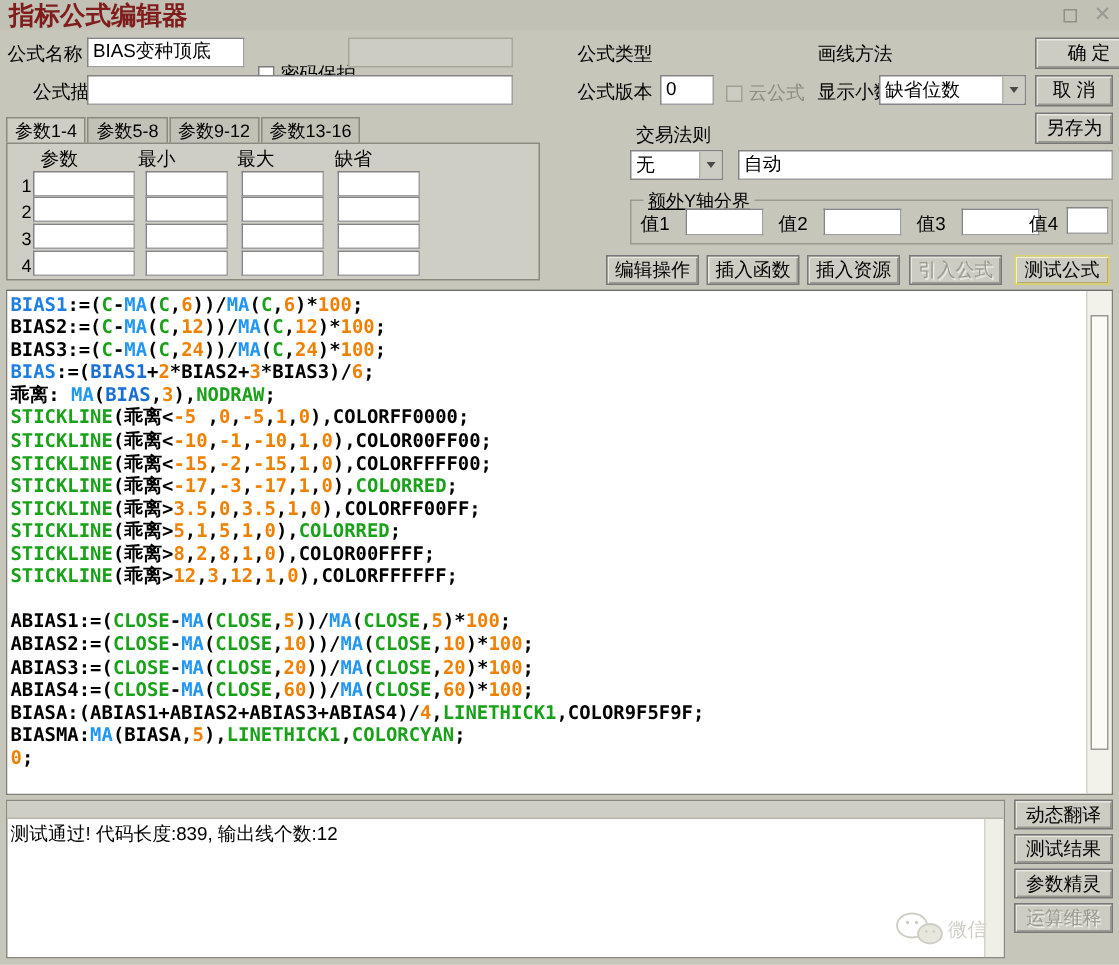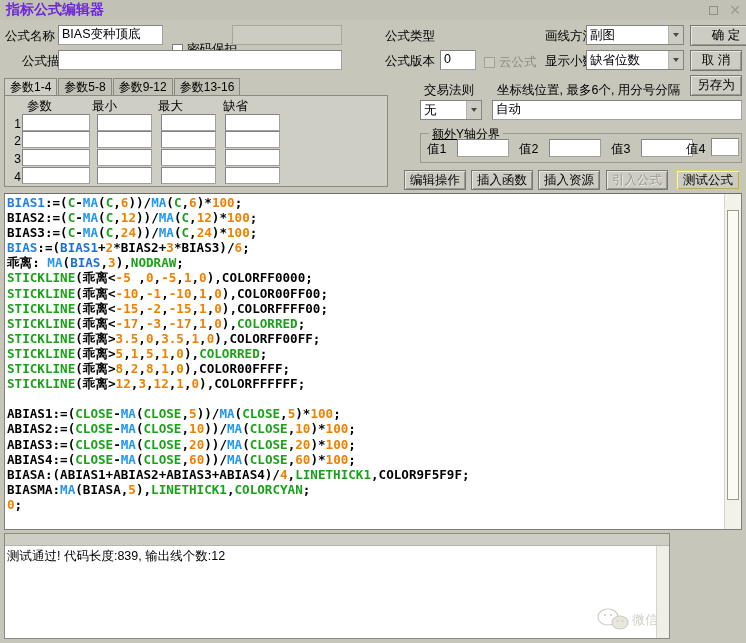--- a/index.html
+++ b/index.html
@@ -14,21 +14,21 @@
   }
   .window { position:absolute; inset:0; background:#c7c6bb; }
 
   
   .titlebar{
     position:absolute; left:0; top:0; width:746px; height:20px;
     background:#c2c1b6;
     display:flex; align-items:center;
   }
   .titlebar .title{
-    font-size:14px; font-weight:bold; color:#6d28d9; padding-left:6px;
+    font-size:17px; font-weight:bold; color:#7f1d1d; padding-left:6px;
     letter-spacing:0px;
   }
   .titlebar .spacer{ flex:1; }
   .winbtn{
     width:22px; height:20px; display:flex; align-items:center; justify-content:center;
     color:#8d8d85;
   }
   .winbtn .sq{ width:9px;height:9px;border:1.5px solid #8f8f88; }
   .winbtn .x{ font-size:14px; line-height:1; color:#9a9a92; font-family:"DejaVu Sans", sans-serif;}
 
@@ -73,21 +73,21 @@
   
   .tabstrip{ position:absolute; left:4px; top:78px; width:348px; height:18px; display:flex; }
   .tab{
     height:18px; padding:0 5px;
     background:#c2c1b6; border:1px solid #8b8a82; border-bottom:none;
     font-size:12px; display:flex;align-items:center; margin-right:1px;
     color:#000;
   }
   .tab.active{ background:#cfcec4; border-bottom:1px solid #cfcec4; position:relative; top:0; }
   .paramPanel{
-    position:absolute; left:4px; top:95px; width:384px; height:92px;
+    position:absolute; left:4px; top:95px; width:356px; height:92px;
     background:#cfcec4; border:1px solid #8b8a82;text-decoration:underline;
   }
   .phead{ position:absolute; top:2px; font-size:12.5px; }
   .rowno{ position:absolute; font-size:12px; width:12px; text-align:right; }
 
   
   .group{
     position:absolute; border:1px solid #9b9a91;
   }
   .group > .glegend{
@@ -175,44 +175,39 @@
   <div style="position:absolute;left:5px;top:28px;" class="lbl">公式名称</div>
   <div class="tbox" style="position:absolute;left:58px;top:25px;width:105px;height:20px;">BIAS变种顶底</div>
   <div class="chk" style="position:absolute;left:172px;top:41px;">
     <span class="box"></span>
     <span class="lbl">密码保护</span>
   </div>
   <div class="tbox disabled" style="position:absolute;left:232px;top:25px;width:110px;height:20px;"></div>
 
   <div style="position:absolute;left:385px;top:28px;" class="lbl">公式类型</div>
   <div style="position:absolute;left:545px;top:28px;" class="lbl">画线方法</div>
-  <div class="combo" style="position:absolute;left:586px;top:25px;width:98px;height:20px;">
-    <span class="cval">副图</span>
-    <span class="arrow"></span>
-  </div>
   <div class="btn" style="position:absolute;left:690px;top:25px;width:72px;height:21px;">确  定</div>
 
   <div style="position:absolute;left:22px;top:53px;" class="lbl">公式描述</div>
   <div class="tbox" style="position:absolute;left:58px;top:50px;width:284px;height:20px;"></div>
 
   <div style="position:absolute;left:385px;top:53px;" class="lbl">公式版本</div>
   <div class="tbox" style="position:absolute;left:440px;top:50px;width:36px;height:20px;">0</div>
   <div class="chk dis" style="position:absolute;left:484px;top:54px;">
     <span class="box"></span>
     <span class="lbl">云公式</span>
   </div>
   <div style="position:absolute;left:545px;top:53px;" class="lbl">显示小数</div>
   <div class="combo" style="position:absolute;left:586px;top:50px;width:98px;height:20px;">
     <span class="cval">缺省位数</span>
     <span class="arrow"></span>
   </div>
   <div class="btn" style="position:absolute;left:690px;top:50px;width:52px;height:21px;">取  消</div>
 
   <div style="position:absolute;left:424px;top:82px;" class="lbl">交易法则</div>
-  <div style="position:absolute;left:497px;top:82px;" class="lbl">坐标线位置, 最多6个, 用分号分隔</div>
   <div class="combo" style="position:absolute;left:420px;top:100px;width:62px;height:20px;">
     <span class="cval">无</span>
     <span class="arrow"></span>
   </div>
   <div class="tbox" style="position:absolute;left:492px;top:100px;width:250px;height:20px;">自动</div>
   <div class="btn" style="position:absolute;left:690px;top:75px;width:52px;height:21px;">另存为</div>
 
   <div class="group" style="left:420px;top:133px;width:322px;height:30px;">
     <span class="glegend">额外Y轴分界</span>
     <div style="position:absolute;left:6px;top:7px;" class="lbl">值1</div>
@@ -298,20 +293,26 @@
       <div class="vthumb"></div>
     </div>
   </div>
 
   <div class="outwrap">
     <div class="outtop"></div>
     <div class="outtxt">测试通过!  代码长度:839, 输出线个数:12</div>
     <div class="outsb"></div>
   </div>
 
+  <div class="rbtns">
+    <div class="btn">动态翻译</div>
+    <div class="btn">测试结果</div>
+    <div class="btn">参数精灵</div>
+    <div class="btn dis">运算维释</div>
+  </div>
 
   <div class="watermark">
     <span>
       <svg width="34" height="24" viewBox="0 0 34 24" fill="none" stroke="#cfcec5" stroke-width="1.2">
         <ellipse cx="12" cy="10" rx="10" ry="8"></ellipse>
         <ellipse cx="24" cy="15.5" rx="8" ry="6.5" fill="#e8e7de" stroke="#cfcec5"></ellipse>
         <circle cx="9" cy="8" r="1.1" fill="#cfcec5" stroke="none"></circle>
         <circle cx="15" cy="8" r="1.1" fill="#cfcec5" stroke="none"></circle>
         <circle cx="21.5" cy="14" r="0.9" fill="#cfcec5" stroke="none"></circle>
         <circle cx="26.5" cy="14" r="0.9" fill="#cfcec5" stroke="none"></circle>

